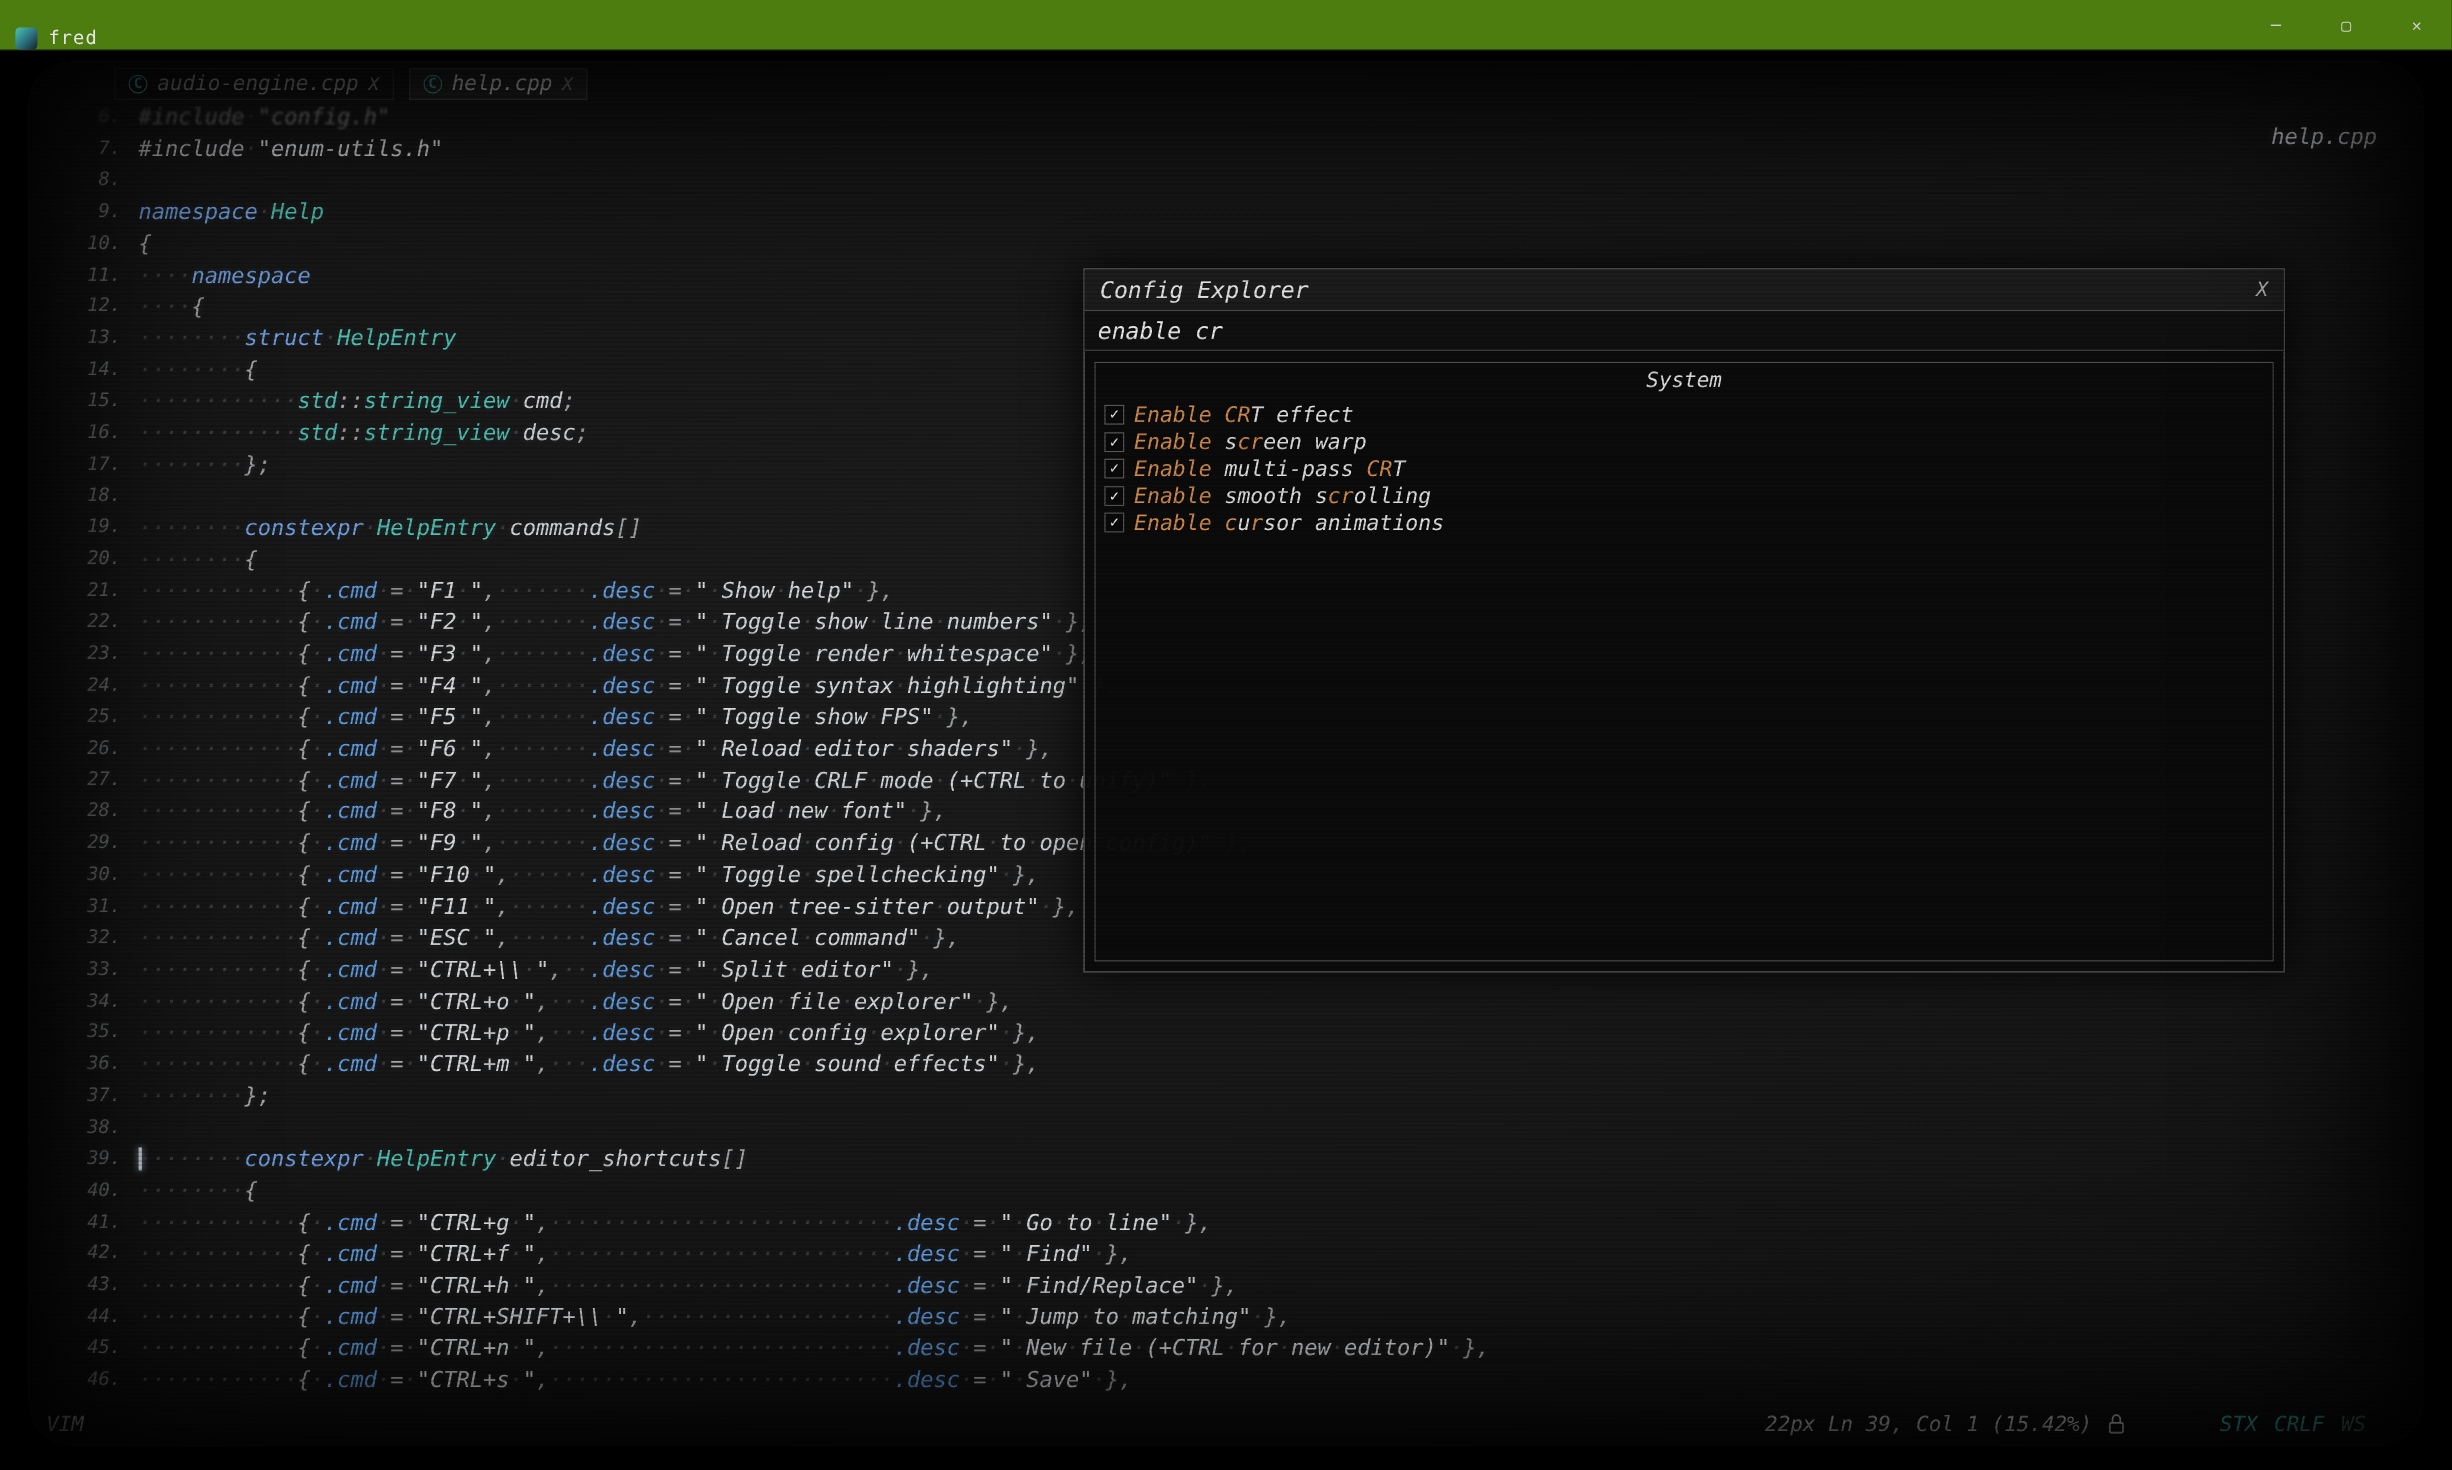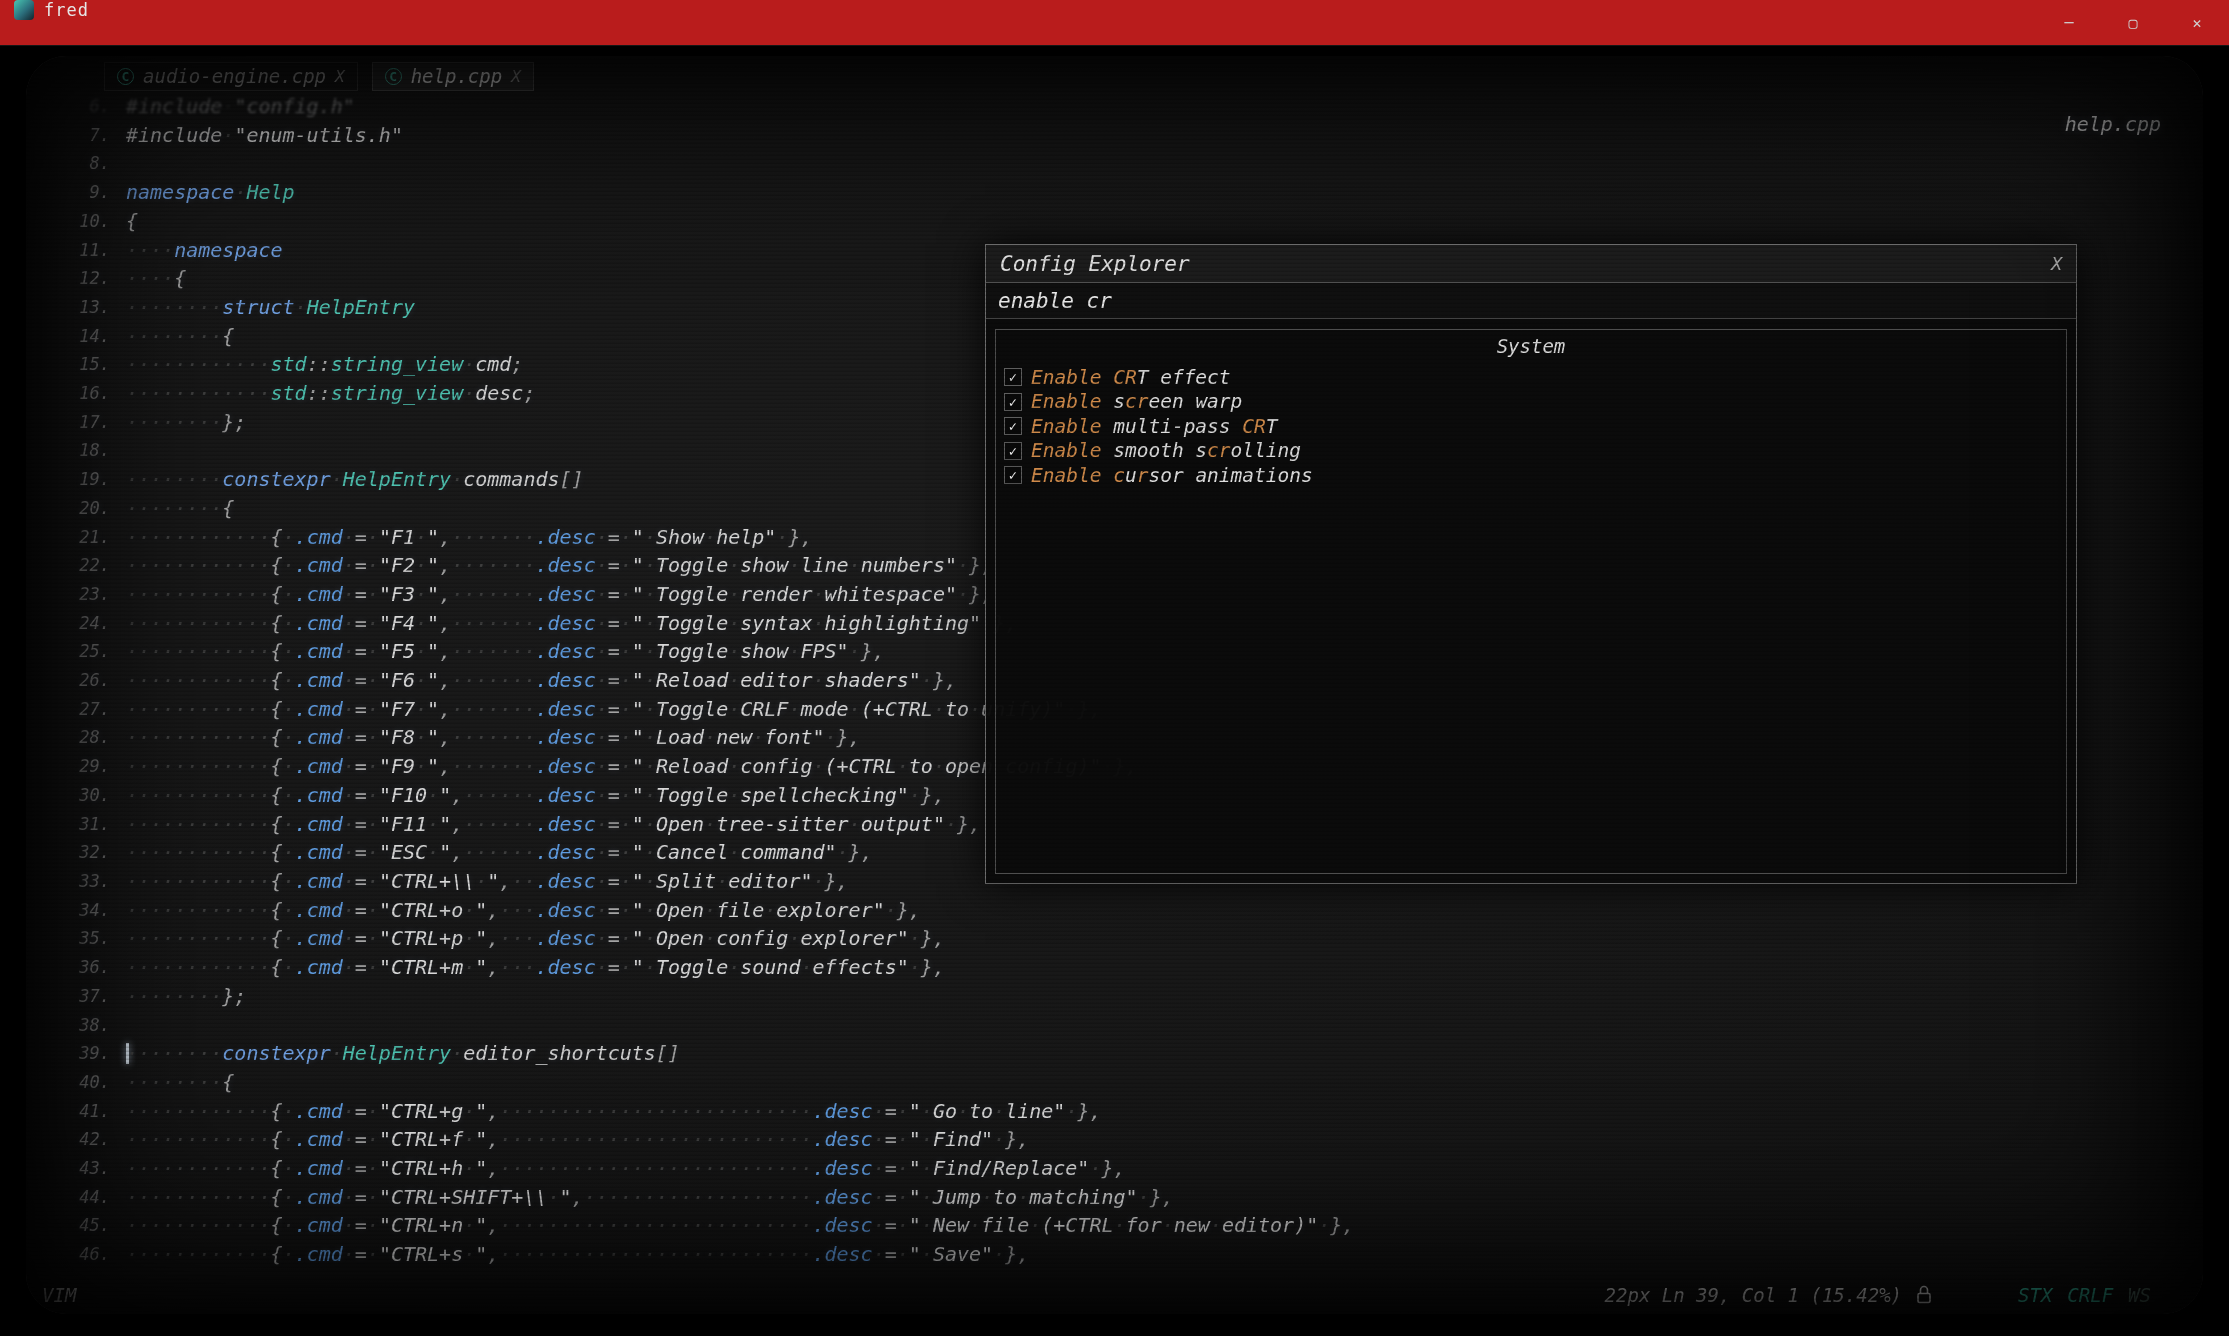--- a/index.html
+++ b/index.html
@@ -1,21 +1,21 @@
 <!DOCTYPE html>
 <html><head>
 <meta charset="utf-8">
 <style>
   * { margin:0; padding:0; box-sizing:border-box; }
   html,body { width:2229px; height:1336px; background:#000; overflow:hidden; }
   body { position:relative; font-family:"DejaVu Sans Mono", monospace; }
 
   
-  .titlebar { position:absolute; top:0; left:0; right:0; height:46px; background:#b91c1c;
-    display:flex; align-items:flex-start; color:#e6e6e6; font-size:17px; border-bottom:1px solid #151515; }
+  .titlebar { position:absolute; top:0; left:0; right:0; height:46px; background:#4d7c0f;
+    display:flex; align-items:flex-end; color:#e6e6e6; font-size:17px; border-bottom:1px solid #151515; }
   .tb-icon { width:20px; height:20px; margin-left:14px; border-radius:4px;
     background:linear-gradient(135deg,#49c7b2 0%,#2b6e7c 55%,#12222b 100%); }
   .tb-title { margin-left:10px; letter-spacing:1px; }
   .tb-controls { margin-left:auto; display:flex; height:100%; }
   .tb-btn { width:64px; display:flex; align-items:center; justify-content:center; font-size:15px; color:#cfcfcf; cursor:default; }
 
   
   .screen { position:absolute; top:46px; left:0; right:0; bottom:0; background:#000; }
   .crt { position:absolute; top:10px; left:26px; right:26px; bottom:22px; border-radius:40px; overflow:hidden;
     background:radial-gradient(ellipse 120% 100% at 46% 40%, #1c1c1c 0%, #161616 50%, #0e0e0e 80%, #050505 100%);

